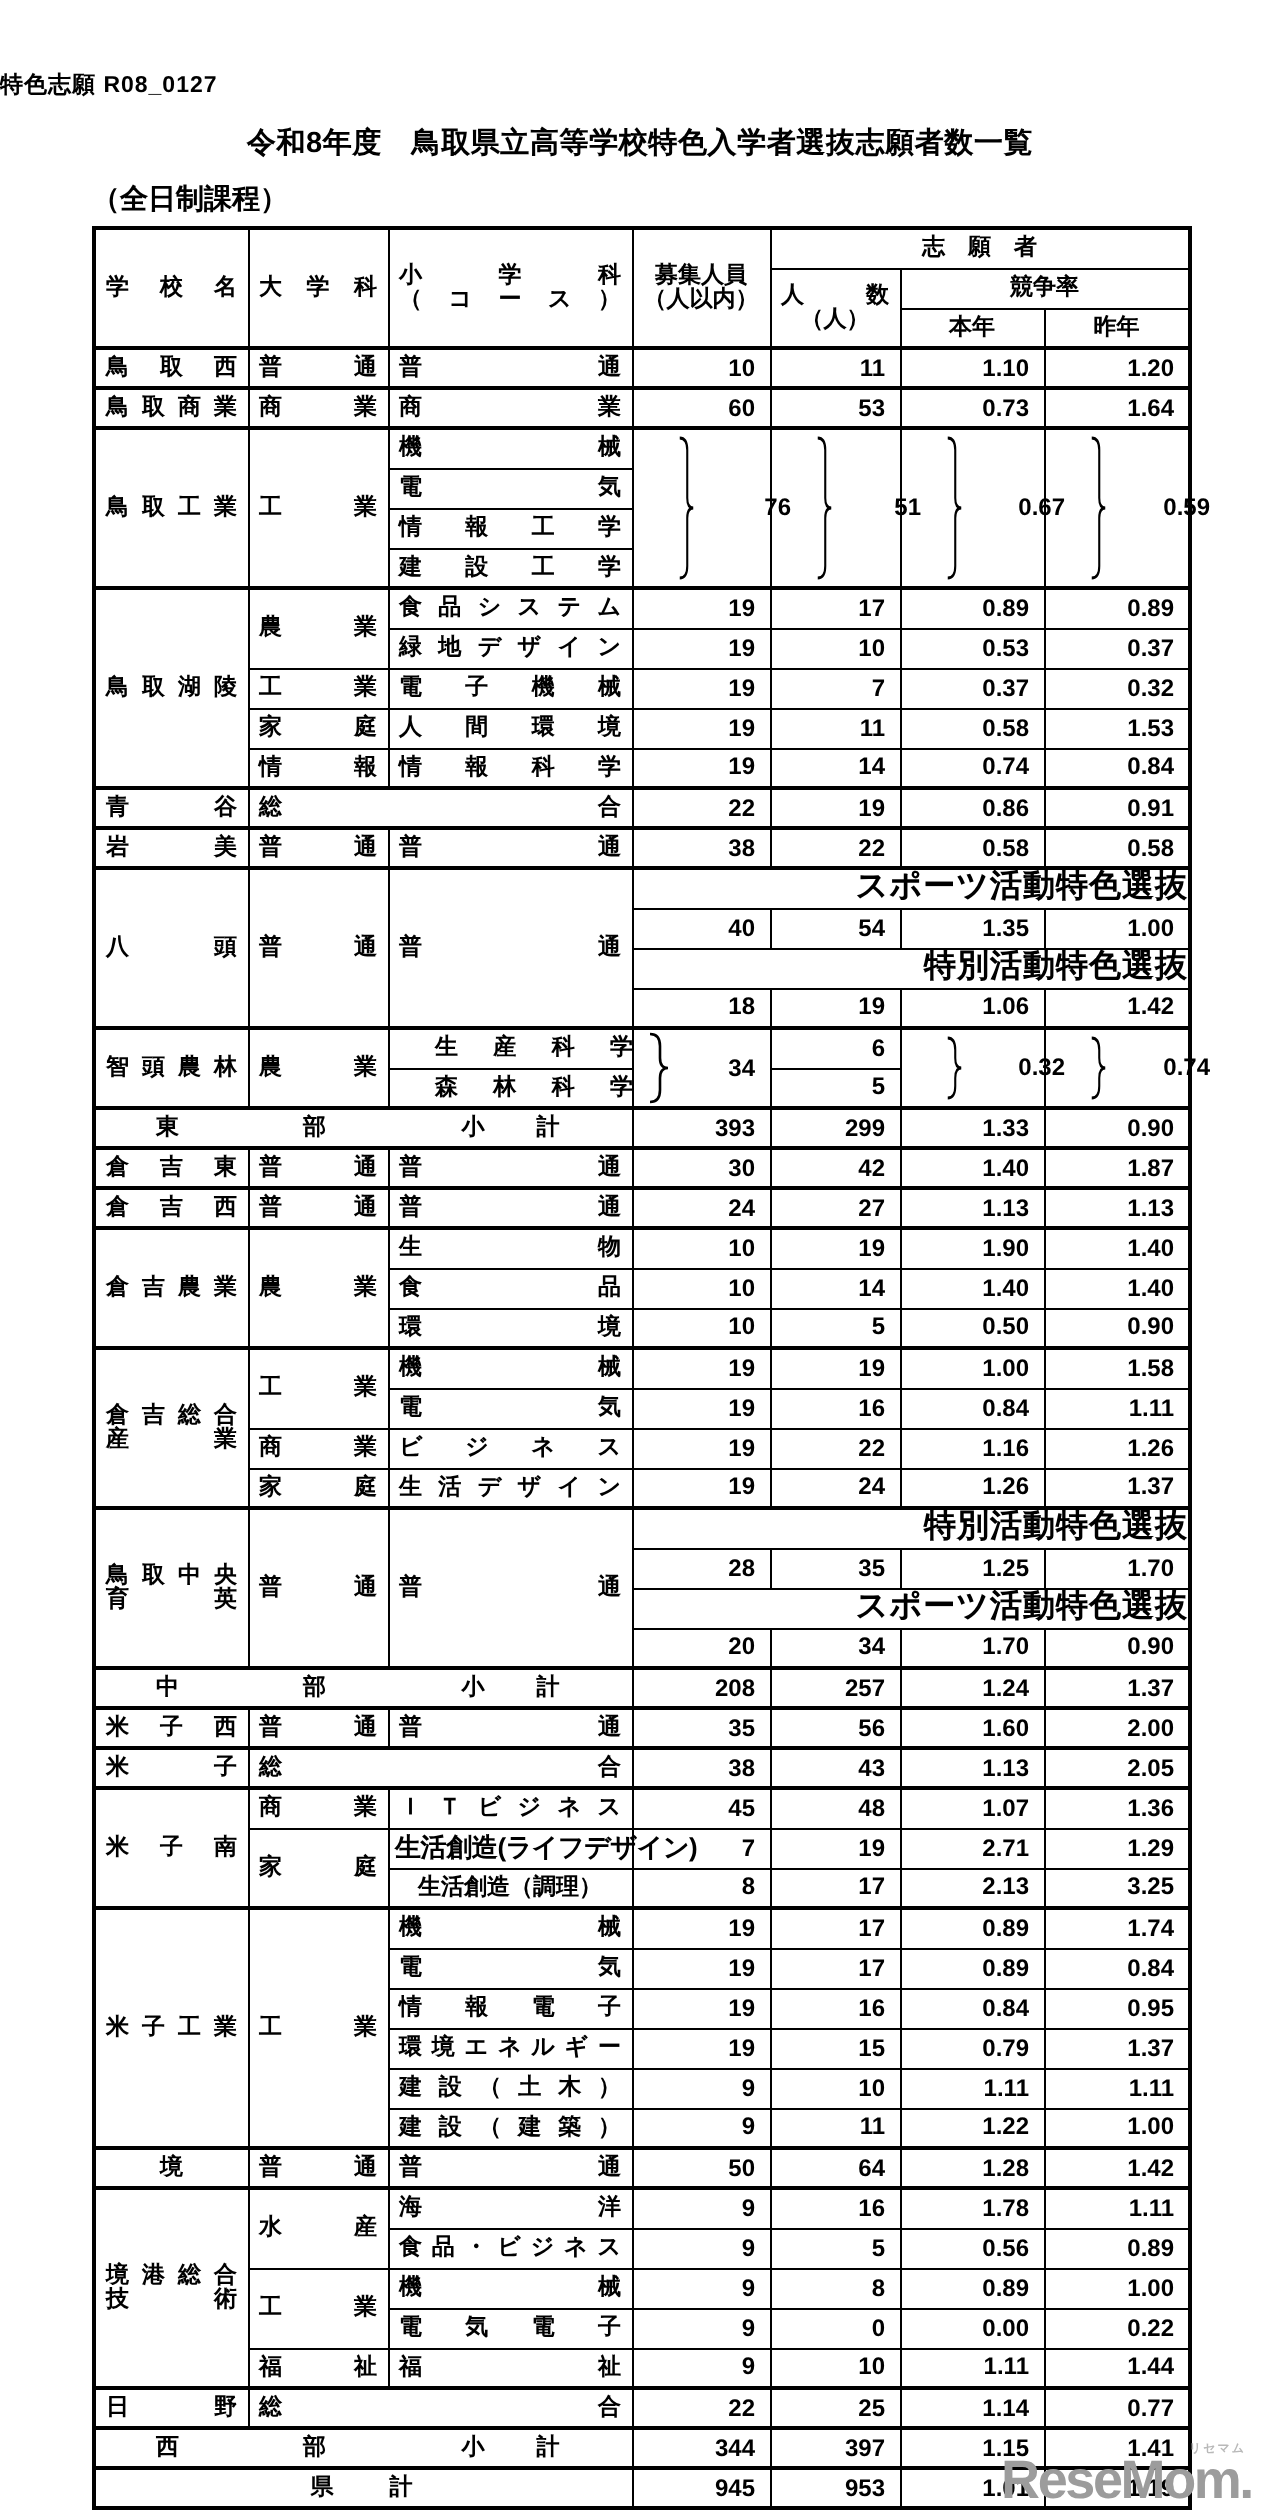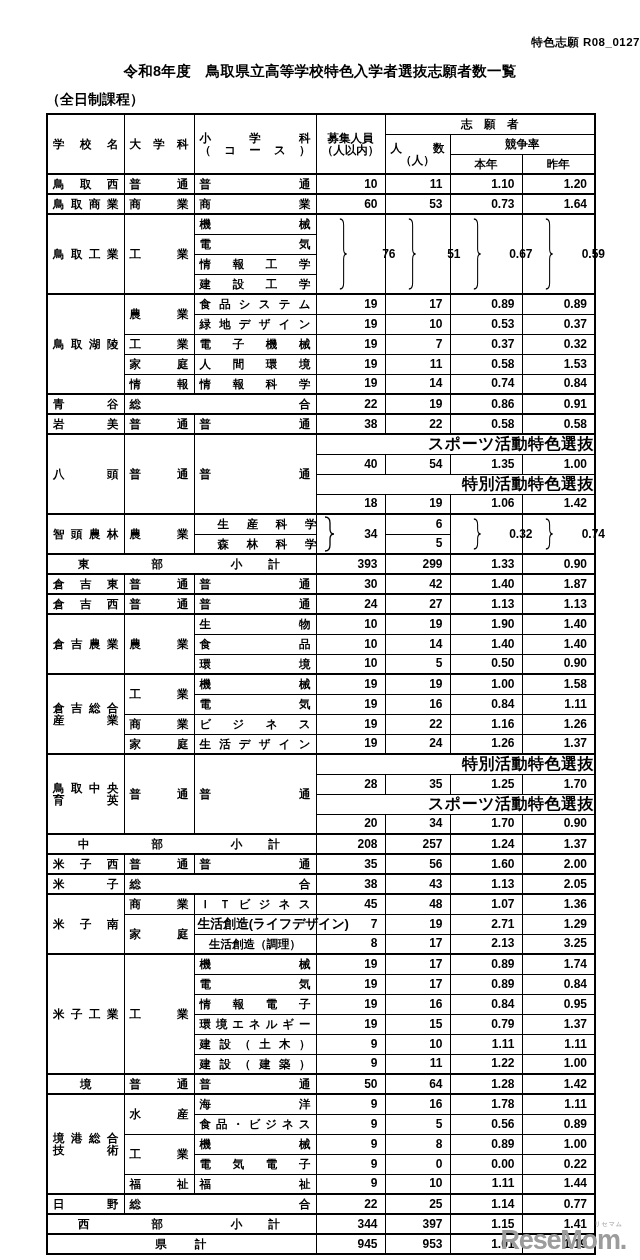--- a/index.html
+++ b/index.html
@@ -11,21 +11,21 @@
     width: 640px;
     height: 1260px;
     font-family: "Liberation Sans", "DejaVu Sans", sans-serif;
     color: #000000;
     position: relative;
     overflow: hidden;
   }
 
   
   .doc-code {
-    text-align: right;
+    text-align: left;
     font-size: 11.5px;
     font-weight: bold;
     letter-spacing: 0.5px;
     padding-top: 35px;
   }
   .doc-title {
     text-align: center;
     font-size: 14.5px;
     font-weight: bold;
     letter-spacing: 0.3px;

